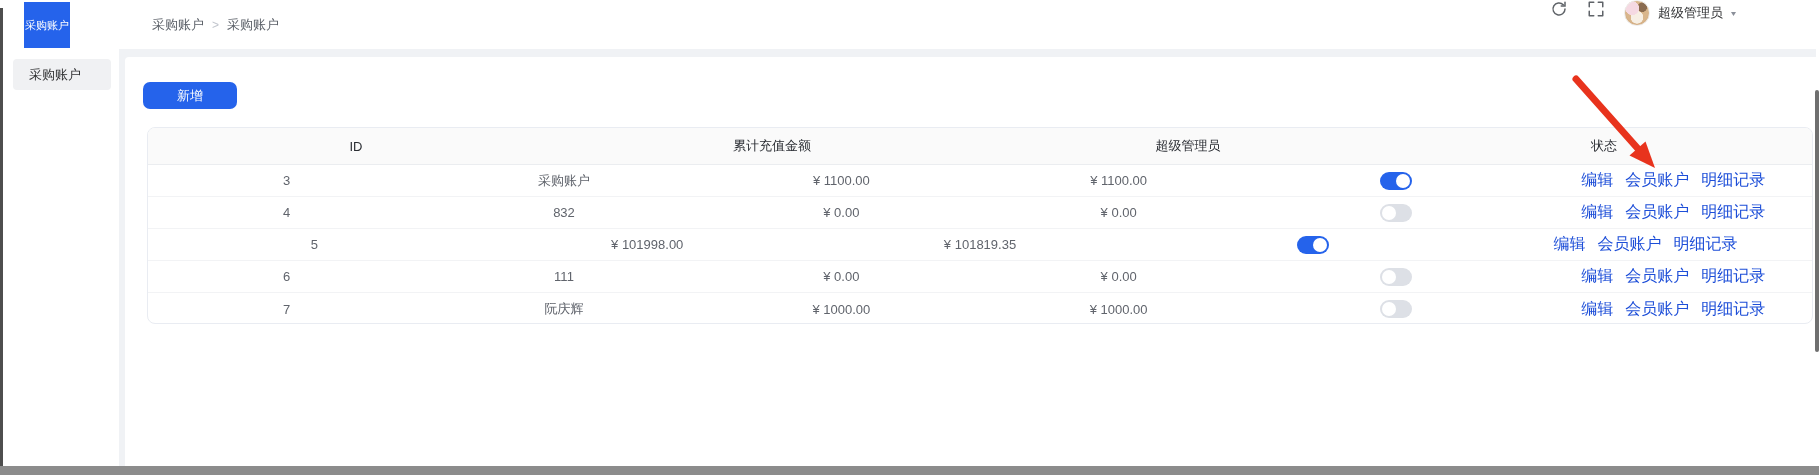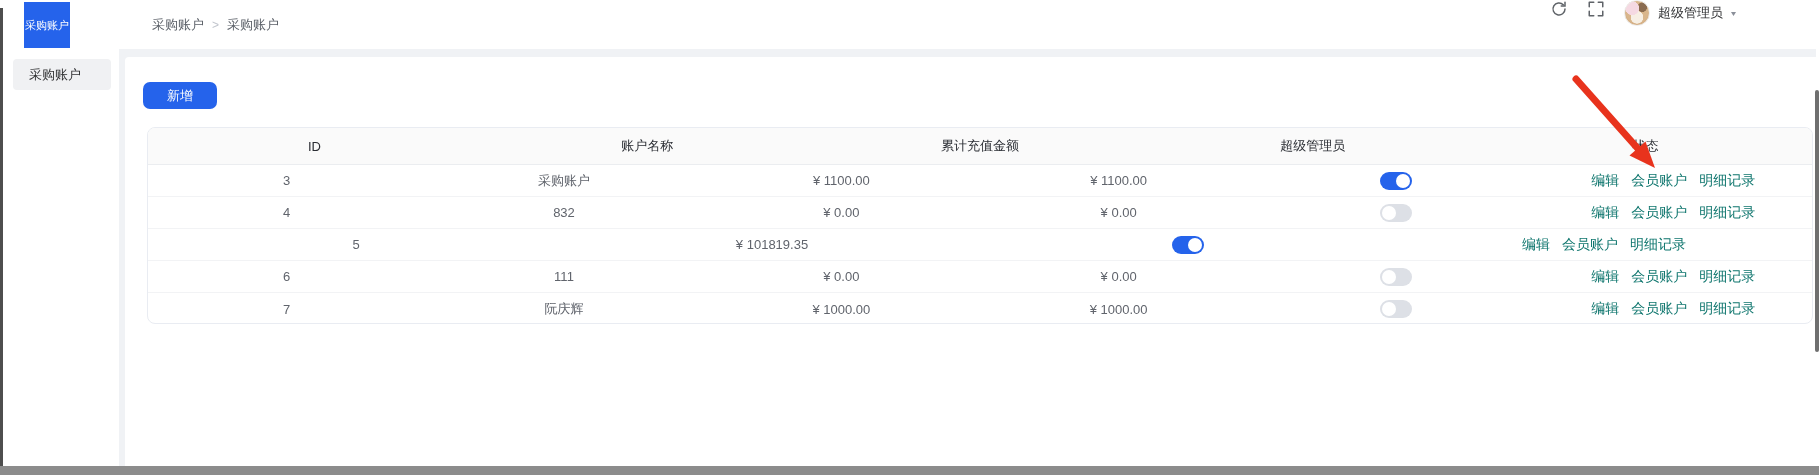--- a/index.html
+++ b/index.html
@@ -39,21 +39,21 @@
               radial-gradient(circle at 50% 68%, #f7efe4 0 30%, transparent 32%),
               radial-gradient(circle at 50% 45%, #d9b68c 0 60%, #c99f74 100%);
             border:1px solid #eee; }
   .user-name { font-size:13px; color:#303133; }
   .chev { font-size:10px; color:#8a8f99; transform:scaleY(.8); }
 
   
   .content-bg { position:absolute; left:119px; top:49px; width:1697px; height:417px; background:#f0f2f5; }
   .card { position:absolute; left:125px; top:57px; width:1691px; height:409px; background:#fff; border-radius:4px 0 0 0; }
 
-  .btn-add { position:absolute; left:143px; top:82px; width:74px; height:27px; background:#2563eb;
+  .btn-add { position:absolute; left:143px; top:82px; width:94px; height:27px; background:#2563eb;
              color:#fff; border:none; border-radius:7px; font-size:13px; cursor:pointer;
              font-family:inherit; }
 
   
   .table-wrap { position:absolute; left:147px; top:127px; width:1666px; height:197px;
                 border:1px solid #e9ecf2; border-radius:8px; overflow:hidden; background:#fff; }
   .t-row { display:flex; width:100%; }
   .t-head { height:37px; background:#fafafa; border-bottom:1px solid #ebedf0; }
   .t-cell { flex:1 1 0; display:flex; align-items:center; justify-content:center; font-size:13px;
             color:#60646c; }
@@ -62,21 +62,21 @@
   .t-body-row:last-child { border-bottom:none; }
 
   .toggle { width:32px; height:18px; border-radius:9px; position:relative; cursor:pointer; }
   .toggle .knob { position:absolute; top:2px; width:14px; height:14px; border-radius:50%; background:#fff; }
   .toggle.on  { background:#2563eb; }
   .toggle.on .knob { right:2px; }
   .toggle.off { background:#dde0e6; }
   .toggle.off .knob { left:2px; }
 
   .actions { display:flex; gap:12px; }
-  .link { color:#0f766e; font-size:14px; cursor:pointer; white-space:nowrap; }
+  .link { color:#1d4ed8; font-size:16px; cursor:pointer; white-space:nowrap; }
 
   
   .arrow-overlay { position:absolute; left:0; top:0; width:1819px; height:475px; pointer-events:none; }
 </style>
 </head>
 <body>
 
 <div class="frame">
 
   <div class="content-bg"></div>
@@ -116,21 +116,20 @@
         <span class="chev">▾</span>
       </div>
     </div>
   </div>
 
   <button class="btn-add">新增</button>
 
   <div class="table-wrap">
     <div class="t-row t-head">
       <div class="t-cell">ID</div>
-      <div class="t-cell">账户名称</div>
       <div class="t-cell">累计充值金额</div>
       <div class="t-cell">超级管理员</div>
       <div class="t-cell">状态</div>
     </div>
 
     <div class="t-row t-body-row">
       <div class="t-cell">3</div>
       <div class="t-cell">采购账户</div>
       <div class="t-cell">¥ 1100.00</div>
       <div class="t-cell">¥ 1100.00</div>
@@ -162,20 +161,21 @@
           <span class="actions">
         <span class="link">编辑</span>
         <span class="link">会员账户</span>
         <span class="link">明细记录</span>
       </span>
         </div>
     </div>
 
     <div class="t-row t-body-row">
       <div class="t-cell">5</div>
+      <div class="t-cell">¥ 101998.00</div>
       <div class="t-cell">¥ 101819.35</div>
       <div class="t-cell">
           <span class="toggle on">
             <span class="knob"></span>
           </span>
         </div>
       <div class="t-cell">
           <span class="actions">
         <span class="link">编辑</span>
         <span class="link">会员账户</span>

